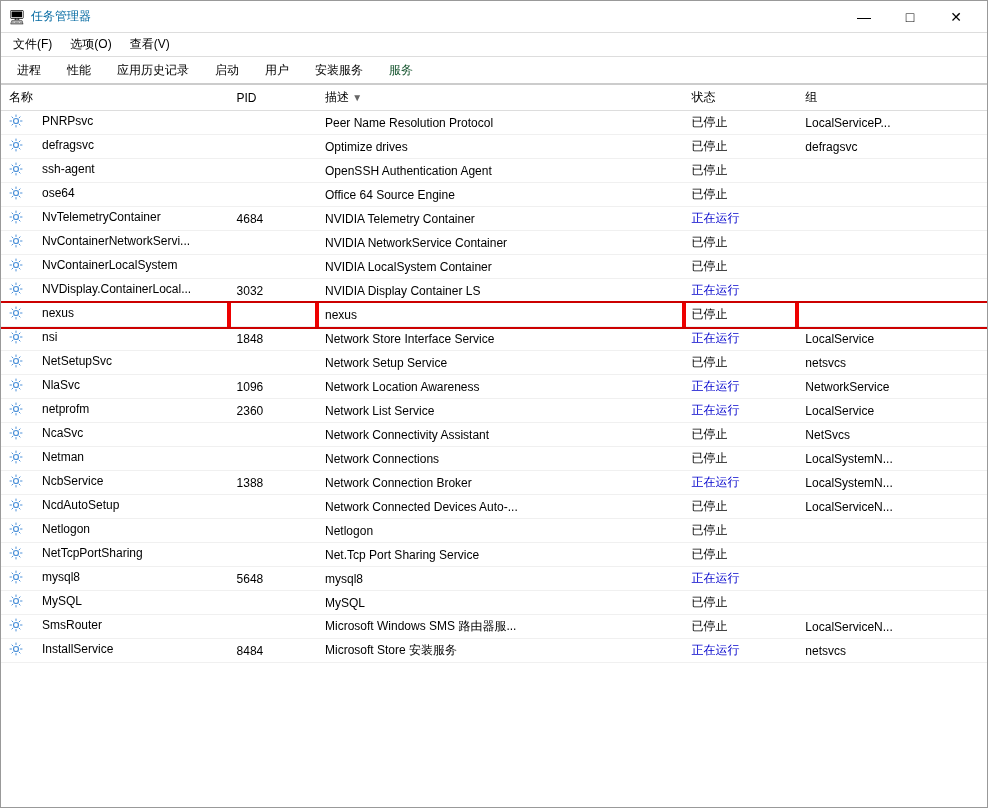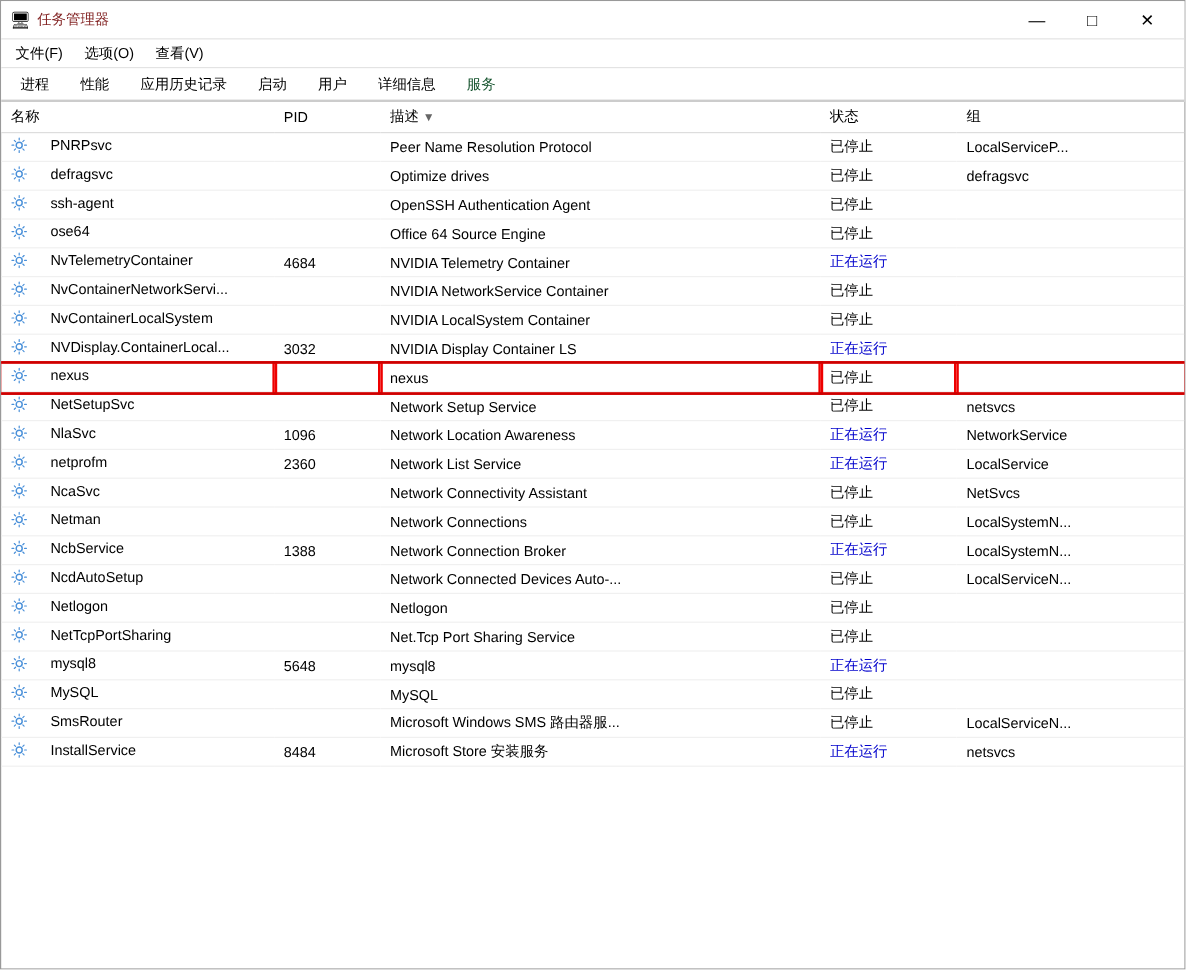--- a/index.html
+++ b/index.html
@@ -33,21 +33,21 @@
       height: 16px;
       margin-right: 6px;
       display: inline-flex;
       align-items: center;
       justify-content: center;
       font-size: 14px;
     }
     .title-bar-text {
       flex: 1;
       font-size: 12px;
-      color: #7f1d1d;
+      color: #0369a1;
     }
     .title-bar-controls {
       display: flex;
       gap: 0;
     }
     .title-btn {
       width: 46px;
       height: 32px;
       border: none;
       background: transparent;
@@ -192,21 +192,21 @@
     <span class="menu-item">选项(O)</span>
     <span class="menu-item">查看(V)</span>
   </div>
 
   <div class="tab-bar">
     <span class="tab">进程</span>
     <span class="tab">性能</span>
     <span class="tab">应用历史记录</span>
     <span class="tab">启动</span>
     <span class="tab">用户</span>
-    <span class="tab">详细信息</span>
+    <span class="tab">安装服务</span>
     <span class="tab active">服务</span>
   </div>
 
   <div class="content">
     <div class="table-container">
       <table>
         <thead>
           <tr>
             <th class="col-name">
               <span>名称</span>
@@ -343,20 +343,33 @@
               <td class="col-desc">nexus</td>
               <td class="col-status">已停止</td>
               <td class="col-group"></td>
             </tr>
             <tr>
               <td class="col-name"><span class="svc-icon">
                   <svg class="svc-icon-img" viewBox="0 0 14 14" xmlns="http://www.w3.org/2000/svg">
     <circle cx="7" cy="7" r="2.5" fill="none" stroke="#4a90d9" stroke-width="1.2"></circle>
     <path d="M7 1v1.5M7 11.5V13M1 7h1.5M11.5 7H13M2.93 2.93l1.06 1.06M10.01 10.01l1.06 1.06M11.07 2.93l-1.06 1.06M3.99 10.01l-1.06 1.06" stroke="#4a90d9" stroke-width="1" stroke-linecap="round"></path>
   </svg>
+                  <span>nsi</span>
+                </span></td>
+              <td class="col-pid">1848</td>
+              <td class="col-desc">Network Store Interface Service</td>
+              <td class="col-status" style="color: rgb(0, 0, 204);">正在运行</td>
+              <td class="col-group">LocalService</td>
+            </tr>
+            <tr>
+              <td class="col-name"><span class="svc-icon">
+                  <svg class="svc-icon-img" viewBox="0 0 14 14" xmlns="http://www.w3.org/2000/svg">
+    <circle cx="7" cy="7" r="2.5" fill="none" stroke="#4a90d9" stroke-width="1.2"></circle>
+    <path d="M7 1v1.5M7 11.5V13M1 7h1.5M11.5 7H13M2.93 2.93l1.06 1.06M10.01 10.01l1.06 1.06M11.07 2.93l-1.06 1.06M3.99 10.01l-1.06 1.06" stroke="#4a90d9" stroke-width="1" stroke-linecap="round"></path>
+  </svg>
                   <span>NetSetupSvc</span>
                 </span></td>
               <td class="col-pid"></td>
               <td class="col-desc">Network Setup Service</td>
               <td class="col-status">已停止</td>
               <td class="col-group">netsvcs</td>
             </tr>
             <tr>
               <td class="col-name"><span class="svc-icon">
                   <svg class="svc-icon-img" viewBox="0 0 14 14" xmlns="http://www.w3.org/2000/svg">

